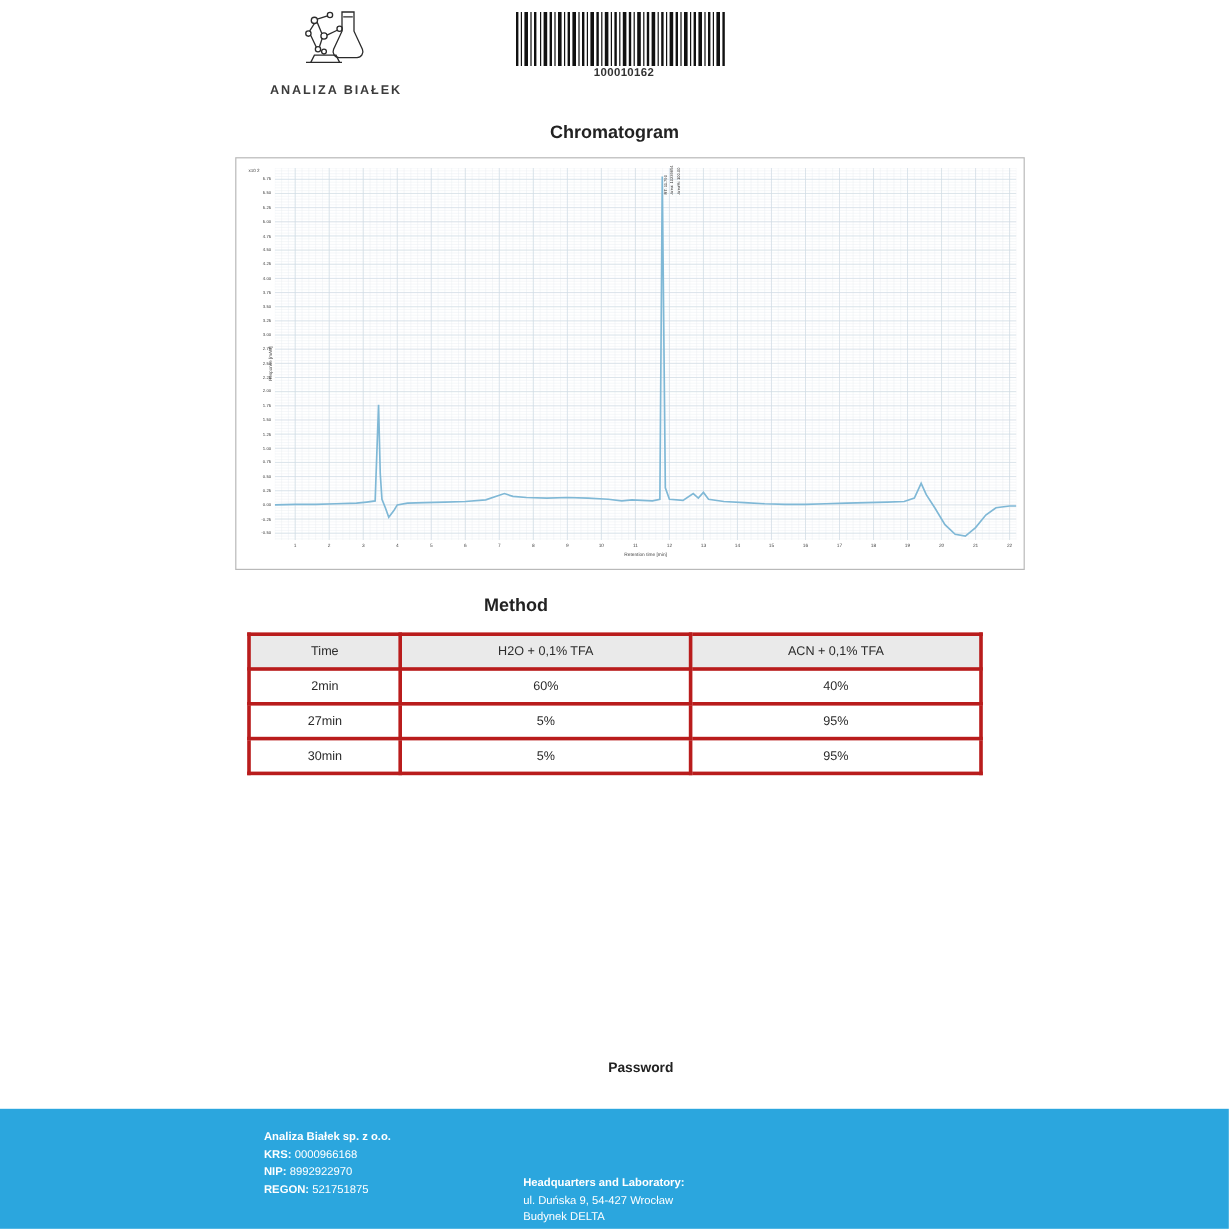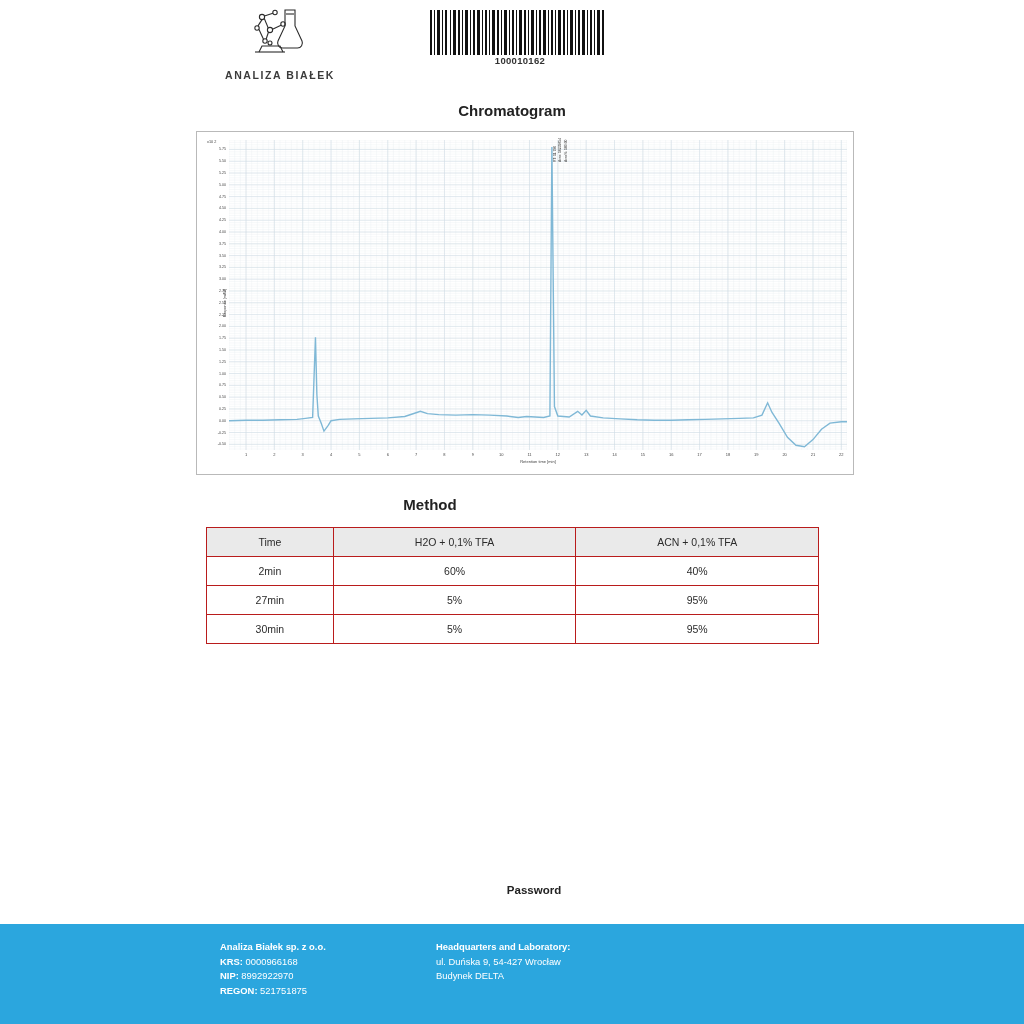--- a/index.html
+++ b/index.html
@@ -69,42 +69,42 @@
     position:absolute; font-size:3.4px; color:#333; white-space:nowrap;
     transform-origin:left top; transform:rotate(-90deg);
   }
 
   
   table.method {
     position:absolute; left:206px; top:527px; width:613px;
     border-collapse:collapse; font-size:10.5px;
   }
   table.method th, table.method td {
-    border:1px solid #b91c1c; text-align:center; height:29px; color:#2b2b2b;
+    border:3px solid #b91c1c; text-align:center; height:29px; color:#2b2b2b;
     font-weight:normal;
   }
   table.method thead th { background:#eaeaea; font-weight:normal; }
   table.method col.c1 { width:127px; }
   table.method col.c2 { width:243px; }
   table.method col.c3 { width:243px; }
 
   
   .password-block { position:absolute; left:0; top:884px; width:1024px; text-align:center; }
   .password-title { font-size:11.5px; font-weight:bold; color:#222;padding-left:44px; }
   .password-value { font-size:10.5px; color:#333; margin-top:8px; }
 
   
   .footer {
     position:absolute; left:0; bottom:0; width:1024px; height:100px;
     background:#2ba6de; color:#ffffff;
   }
   .footer-inner { position:relative; width:1024px; height:97px; }
   .fcol { position:absolute; top:16px; font-size:9.4px; line-height:14.5px; }
   .fcol.c-a { left:220px; width:200px; }
-  .fcol.c-b { left:436px; width:230px; }
+  .fcol.c-b { left:436px; width:230px;margin-top:38px; }
   .fcol.c-c { left:680px; width:240px; }
   .fhead { font-weight:bold; }
   .flabel { font-weight:bold; }
 </style>
 </head>
 <body>
 
 <div class="header">
 
   <div class="logo-block">

